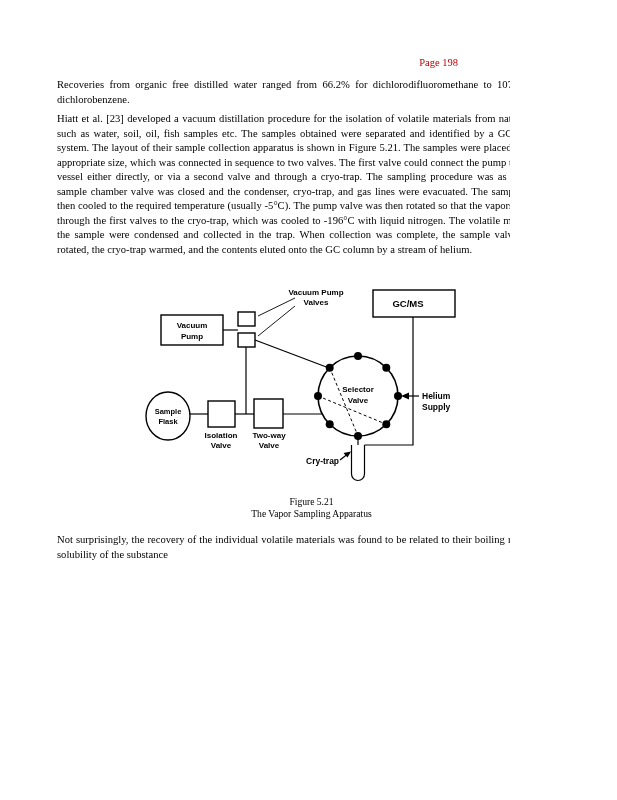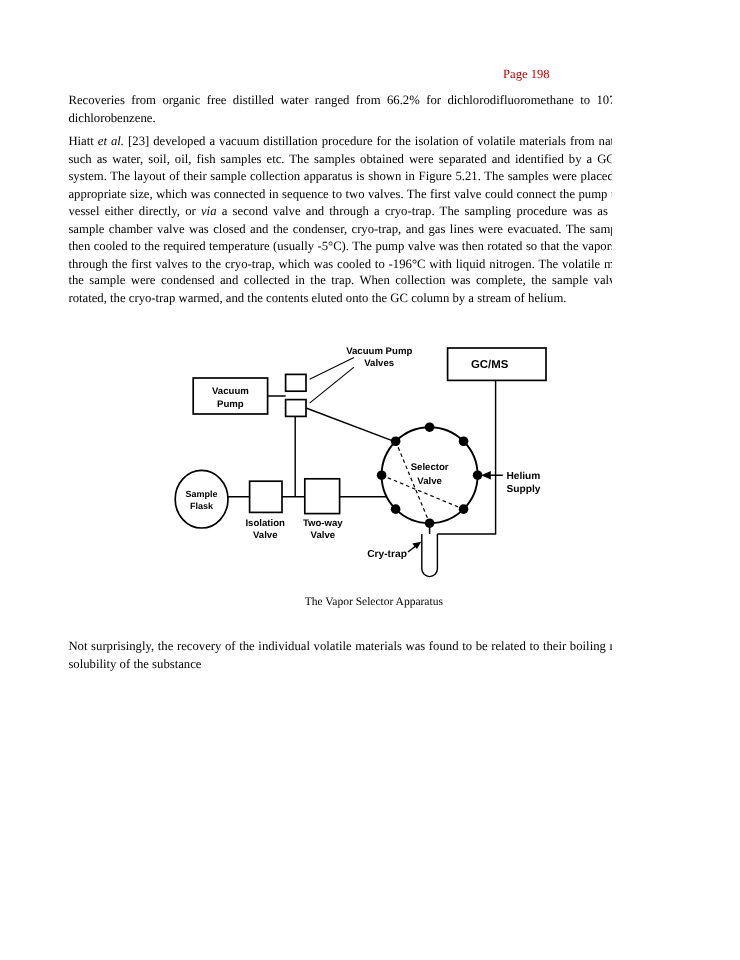--- a/index.html
+++ b/index.html
@@ -13,21 +13,21 @@
   }
   .pagenum{
     position:absolute;top:57px;right:52px;
     font-size:10.5px;
   }
   .para{
     position:absolute;left:57px;width:509px;
     font-size:10.6px;line-height:14.55px;
     text-align:justify;
   }
-  .ital{font-style:italic;}
+  .ital{}
   #p1{top:78px;}
   #p2{top:112px;}
   #p3{top:533px;}
   .caption{
     position:absolute;left:57px;width:509px;top:496px;
     text-align:center;font-size:9.6px;line-height:11.6px;
   }
   .figsvg{
     position:absolute;left:138px;top:282px;
   }
@@ -135,18 +135,19 @@
     </g>
 
     <g>
       <text class="lbl" x="168" y="182" style="font-size:8.5px;">Cry-trap</text>
       <line class="ln" x1="202" y1="178" x2="211" y2="171"></line>
       <polygon class="dot" points="213,169.5 205.5,171 209.5,175.5"></polygon>
     </g>
   </svg>
 
   <div class="caption">
-    <div>The Vapor Selector Apparatus</div>
+    <div>Figure 5.21</div>
+    <div>The Vapor Sampling Apparatus</div>
   </div>
 
   <div class="para" id="p3">Not surprisingly, the recovery of the individual volatile materials was found to be related to their boiling rotated. If the solubility of the substance</div>
 
 </div>
 
 </body></html>

